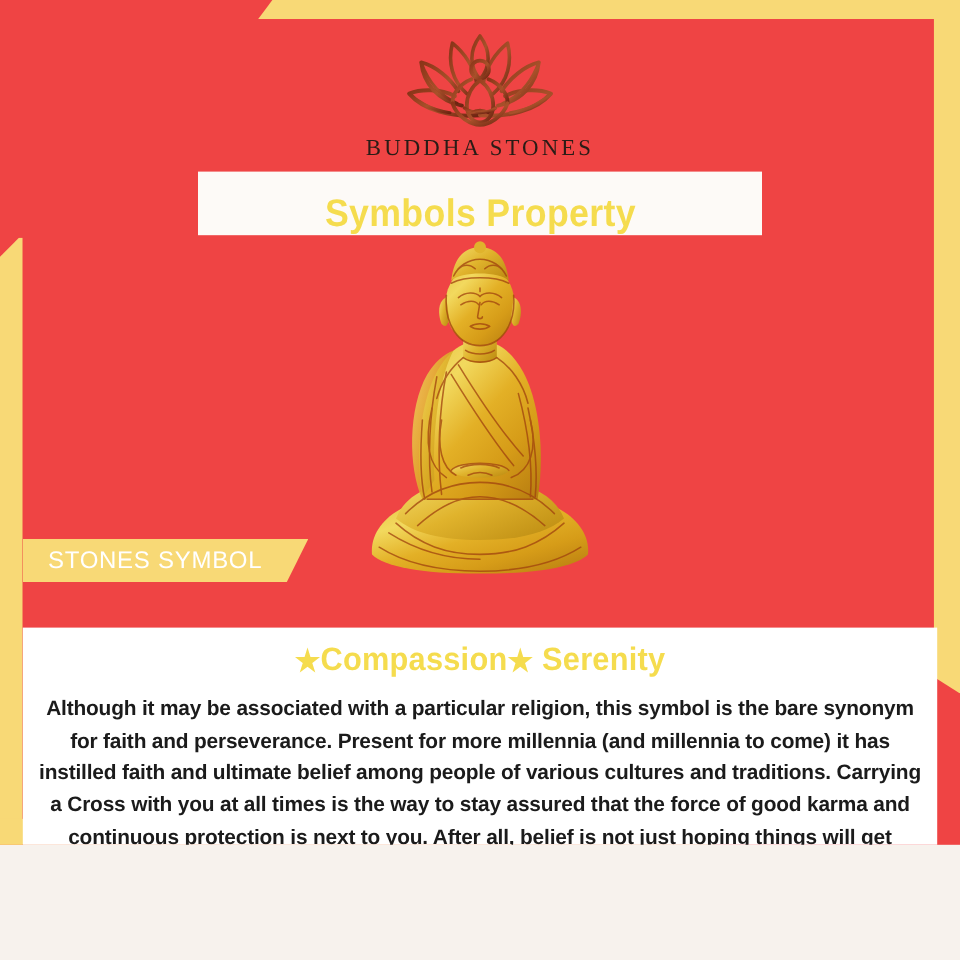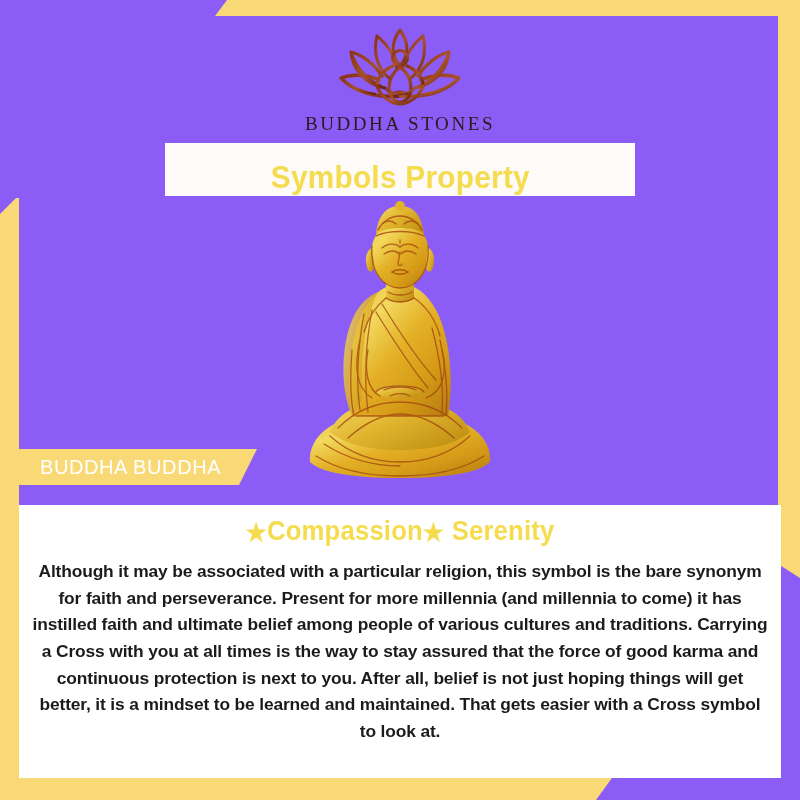--- a/index.html
+++ b/index.html
@@ -10,22 +10,22 @@
     width: 800px;
     height: 800px;
     font-family: "Liberation Sans", sans-serif;
     background: #f7f2ed;
     overflow: hidden;
   }
 
   .poster {
     position: relative;
     width: 800px;
-    height: 800px;
-    background: #8b5cf6;
+    height: 704px;
+    background: #ef4444;
     overflow: hidden;
   }
 
   
   .deco-top {
     position: absolute;
     top: 0;
     left: 215px;
     width: 585px;
     height: 16px;
@@ -138,21 +138,21 @@
     color: #ffffff;
     font-size: 20px;
     letter-spacing: 0.6px;
     font-weight: 400;
   }
 
   
   .panel {
     position: absolute;
     left: 19px;
-    top: 505px;
+    top: 523px;
     width: 762px;
     height: 273px;
     background: #ffffff;
   }
   .keywords {
     text-align: center;
     margin-top: 11px;
     font-family: "Liberation Sans Narrow", "Liberation Sans", sans-serif;
     font-size: 27px;
     font-weight: bold;
@@ -323,21 +323,21 @@
         <path d="M78 150 C74 172 78 190 90 196"></path>
 
         <path d="M152 150 C158 174 152 192 136 198"></path>
 
         <path d="M66 216 L154 216"></path>
       </g>
     </svg>
   </div>
 
   <div class="banner">
-    <span class="banner-text">BUDDHA BUDDHA</span>
+    <span class="banner-text">STONES SYMBOL</span>
   </div>
 
   <div class="panel">
     <div class="keywords">
       <span class="star">★</span><span>Compassion</span><span class="star">★</span> <span>Serenity</span>
     </div>
     <p class="body-copy">Although it may be associated with a particular religion, this symbol is the bare synonym for faith and perseverance. Present for more millennia (and millennia to come) it has instilled faith and ultimate belief among people of various cultures and traditions. Carrying a Cross with you at all times is the way to stay assured that the force of good karma and continuous protection is next to you. After all, belief is not just hoping things will get better, it is a mindset to be learned and maintained. That gets easier with a Cross symbol to look at.</p>
   </div>
 
 </div>

